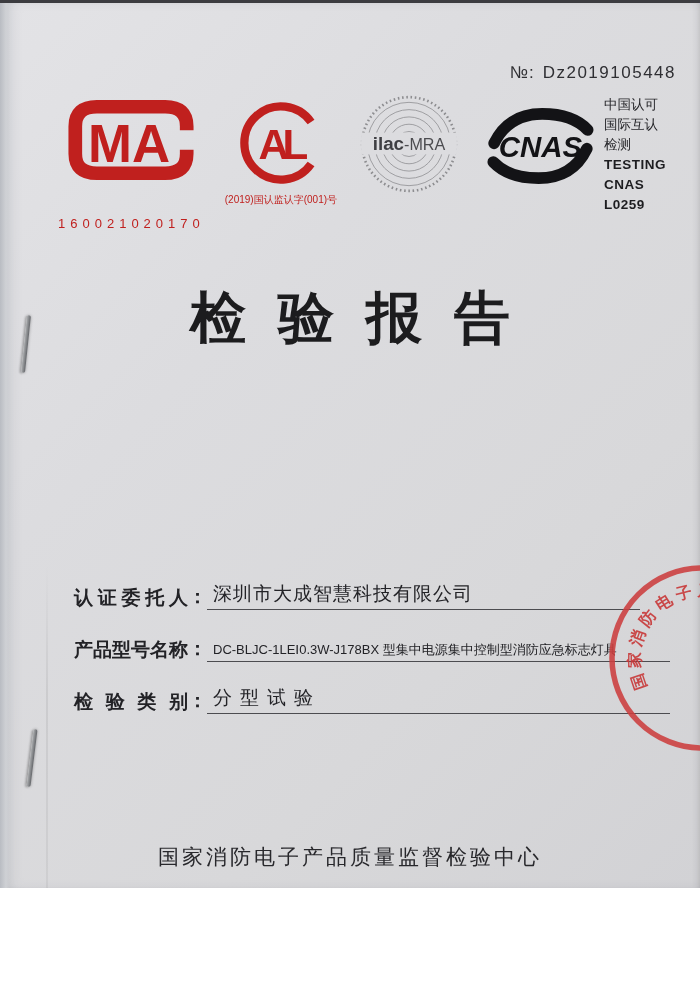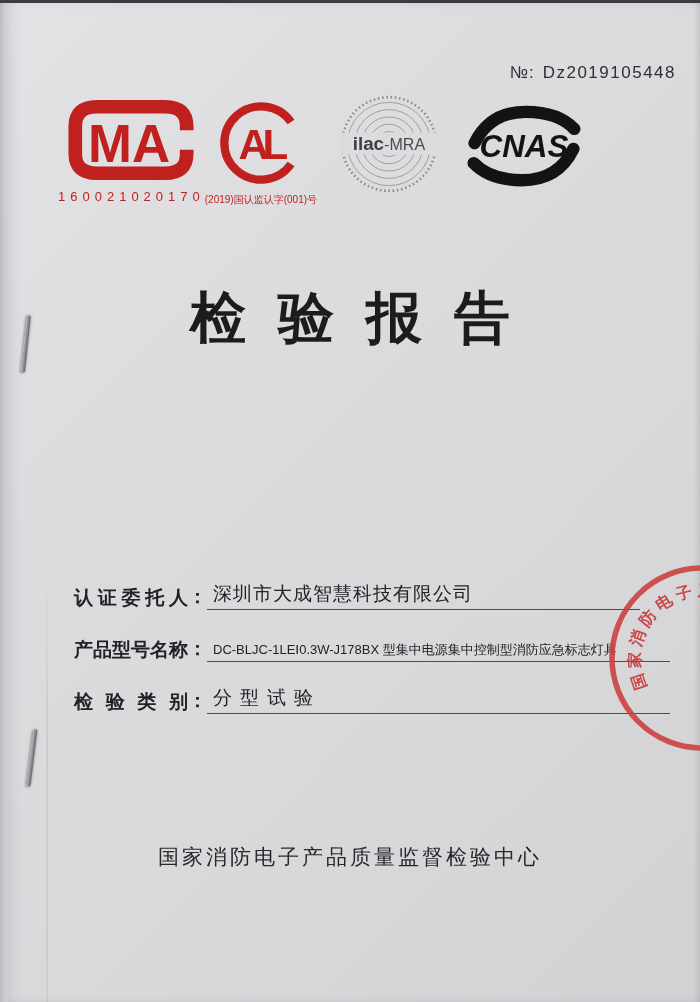--- a/index.html
+++ b/index.html
@@ -1,18 +1,18 @@
 <!DOCTYPE html>
 <html><head>
 <meta charset="utf-8">
 <style>
   html,body{margin:0;padding:0;}
   .photo{
     position:relative;
-    width:700px;height:1002px;
+    width:700px;height:888px;
     background:#3c3c40;
     overflow:hidden;
     font-family:"Liberation Sans","DejaVu Sans",sans-serif;
   }
   .paper{
     position:absolute;
     left:0;top:3px;right:0;bottom:0;
     background:linear-gradient(135deg,#e3e3e6 0%,#dcdcdf 35%,#d8d8da 70%,#d2d2d5 100%);
     box-shadow:inset 14px 0 18px -12px rgba(70,80,95,.45), inset -6px 0 10px -8px rgba(60,60,65,.4);
   }
@@ -103,21 +103,21 @@
     <div class="fold-line"></div>
     <div class="staple s1"></div>
     <div class="staple s2"></div>
 
     <div class="report-no">
       <span class="no-label">№:</span><span class="no-val">Dz2019105448</span>
     </div>
 
     <div class="logos-row">
 
-      <div class="logo-block" style="">
+      <div class="logo-block" style="margin-right:20px;gap:27px;">
         <svg width="132" height="86" viewBox="0 0 132 88">
           <path d="M 123 34 V 30 Q 123 10 101 10 H 31 Q 9 10 9 30 V 58 Q 9 78 31 78 H 101 Q 123 78 123 58 V 54" fill="none" stroke="#c0201e" stroke-width="14"></path>
           <text x="64" y="67" text-anchor="middle" font-size="54" font-weight="bold" font-family="Liberation Sans, DejaVu Sans, sans-serif" fill="#c0201e">MA</text>
         </svg>
         <div class="logo-sub cma-sub">160021020170</div>
       </div>
 
       <div class="logo-block" style="margin-right:22px;">
         <svg width="92" height="88" viewBox="0 0 96 96" style="margin-top:2px;">
           <path d="M 80.8 70.9 A 40 40 0 1 1 80.8 25.1" fill="none" stroke="#c0201e" stroke-width="9"></path>
@@ -140,20 +140,27 @@
           </text>
         </svg>
       </div>
 
       <div class="cnas-wrap">
         <svg width="114" height="86" viewBox="0 0 120 86" style="margin-top:6px;">
           <path d="M 8 40 Q 24 7 62 7 Q 96 7 113 25" fill="none" stroke="#131316" stroke-width="13" stroke-linecap="round"></path>
           <path d="M 112 46 Q 96 79 58 79 Q 24 79 7 61" fill="none" stroke="#131316" stroke-width="13" stroke-linecap="round"></path>
           <text x="60" y="55" text-anchor="middle" font-size="33" font-weight="bold" font-style="italic" font-family="Liberation Sans, DejaVu Sans, sans-serif" fill="#131316">CNAS</text>
         </svg>
+        <div class="cnas-text">
+          <span class="zh">中国认可</span>
+          <span class="zh">国际互认</span>
+          <span class="zh">检测</span>
+          <span class="en">TESTING</span>
+          <span class="en">CNAS L0259</span>
+        </div>
       </div>
     </div>
 
     <div class="doc-title">检验报告</div>
 
     <div class="fields">
       <div class="field-row row-1">
         <span class="field-label">认证委托人</span>
           <span class="field-colon">：</span>
         <span class="value-line"><span class="field-value">深圳市大成智慧科技有限公司</span></span>

